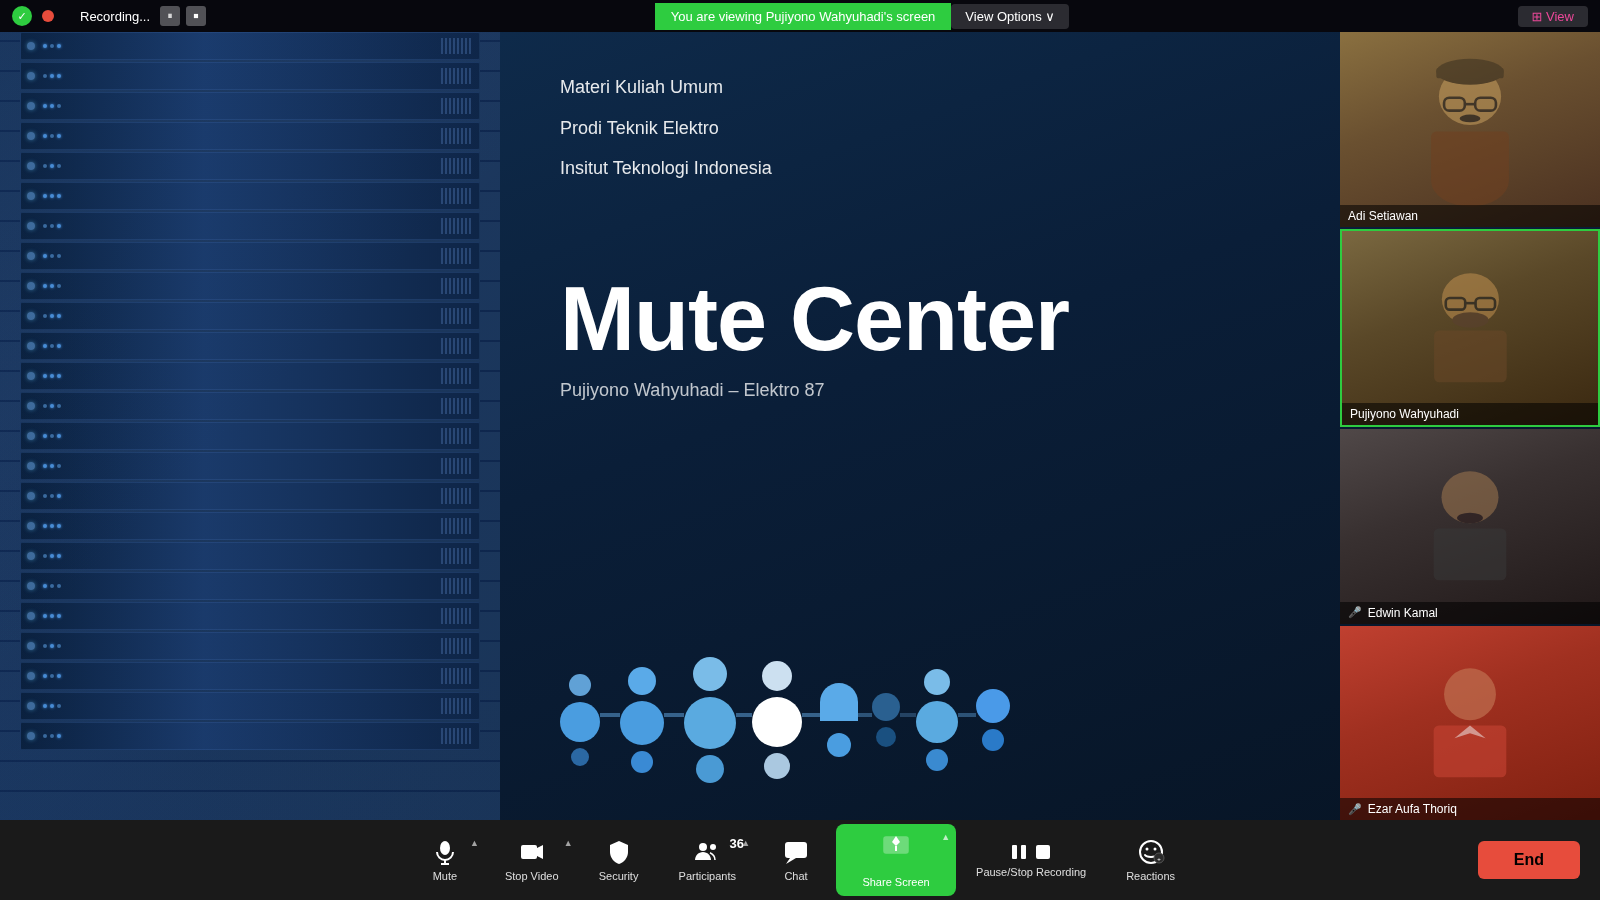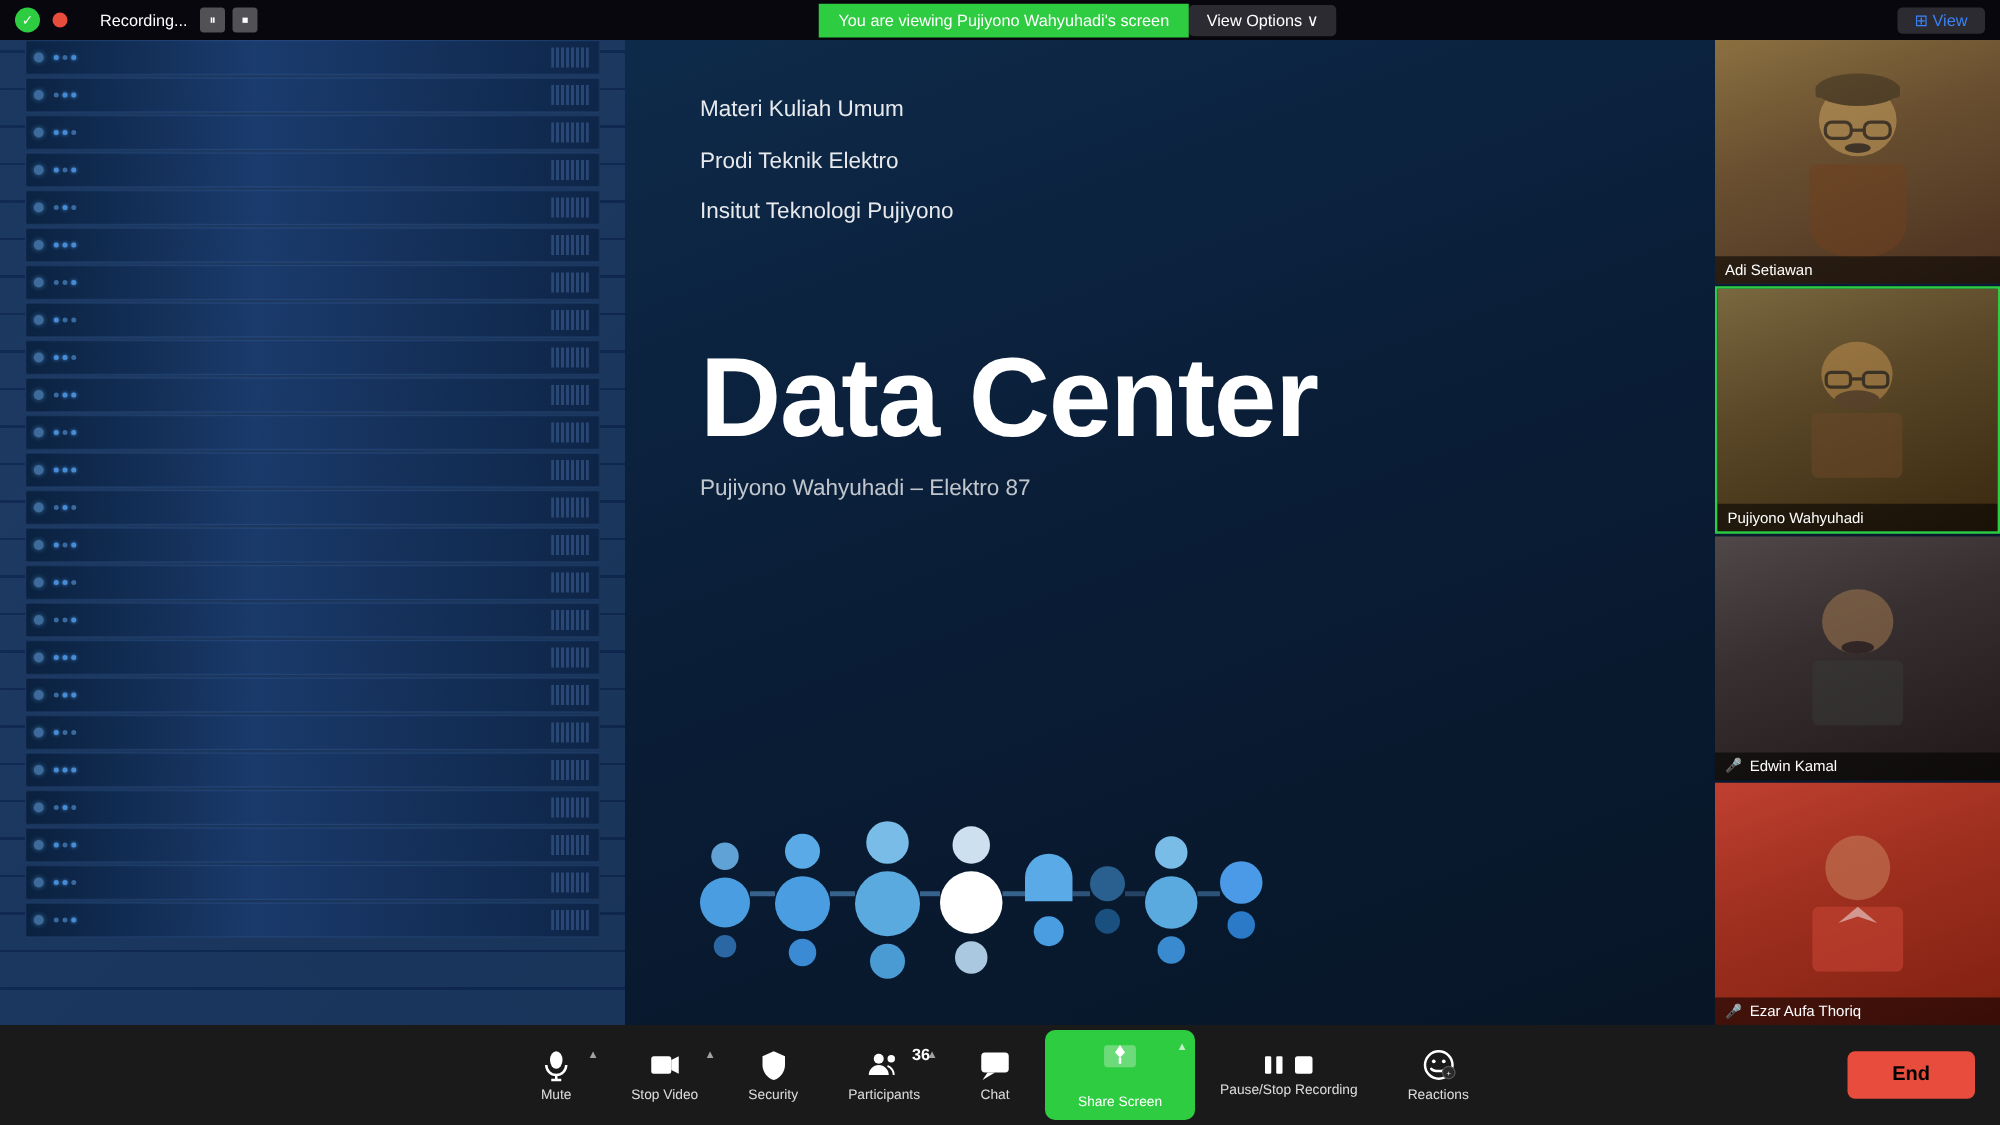--- a/index.html
+++ b/index.html
@@ -90,21 +90,21 @@
       align-items: center;
       gap: 6px;
     }
     .top-bar-right {
       display: flex;
       align-items: center;
       gap: 10px;
     }
     .view-btn {
       background: rgba(255,255,255,0.15);
-      color: #3b82f6;
+      color: #ec4899;
       border: none;
       padding: 3px 14px;
       border-radius: 4px;
       font-size: 13px;
       cursor: pointer;
     }
 
     
     .main-area {
       position: absolute;
@@ -286,21 +286,21 @@
       border-radius: 50%;
       background: #3a8ad4;
       opacity: 0.7;
     }
 
     
     .participant-panel {
       position: absolute;
       top: 32px;
       right: 0;
-      width: 228px;
+      width: 260px;
       bottom: 80px;
       display: flex;
       flex-direction: column;
       gap: 2px;
     }
     .participant-tile {
       flex: 1;
       position: relative;
       overflow: hidden;
       background: #2a2a3a;
@@ -652,23 +652,23 @@
           <div class="blade-connector"></div>
         </div>
     </div>
     <div class="cables-overlay"></div>
   </div>
 
   <div class="presentation-area">
     <div>
       <div class="slide-subtitle">Materi Kuliah Umum</div>
       <div class="slide-subtitle">Prodi Teknik Elektro</div>
-      <div class="slide-subtitle">Insitut Teknologi Pujiyono</div>
-    </div>
-    <div class="slide-main-title">Data Center</div>
+      <div class="slide-subtitle">Insitut Teknologi Indonesia</div>
+    </div>
+    <div class="slide-main-title">Mute Center</div>
     <div class="slide-author">Pujiyono Wahyuhadi – Elektro 87</div>
 
     <div class="network-decoration">
 
       <div class="dot-group">
         <div class="dot-top" style="background:#6ab0e8;width:22px;height:22px;border-radius:50%;"></div>
         <div class="dot-mid" style="background:#4a9de0;width:40px;height:40px;border-radius:50%;"></div>
         <div class="dot-bot" style="background:#3a8ad4;width:18px;height:18px;border-radius:50%;"></div>
       </div>
       <div style="width:20px;height:4px;background:rgba(100,170,230,0.5);align-self:center;margin-bottom:10px;"></div>

